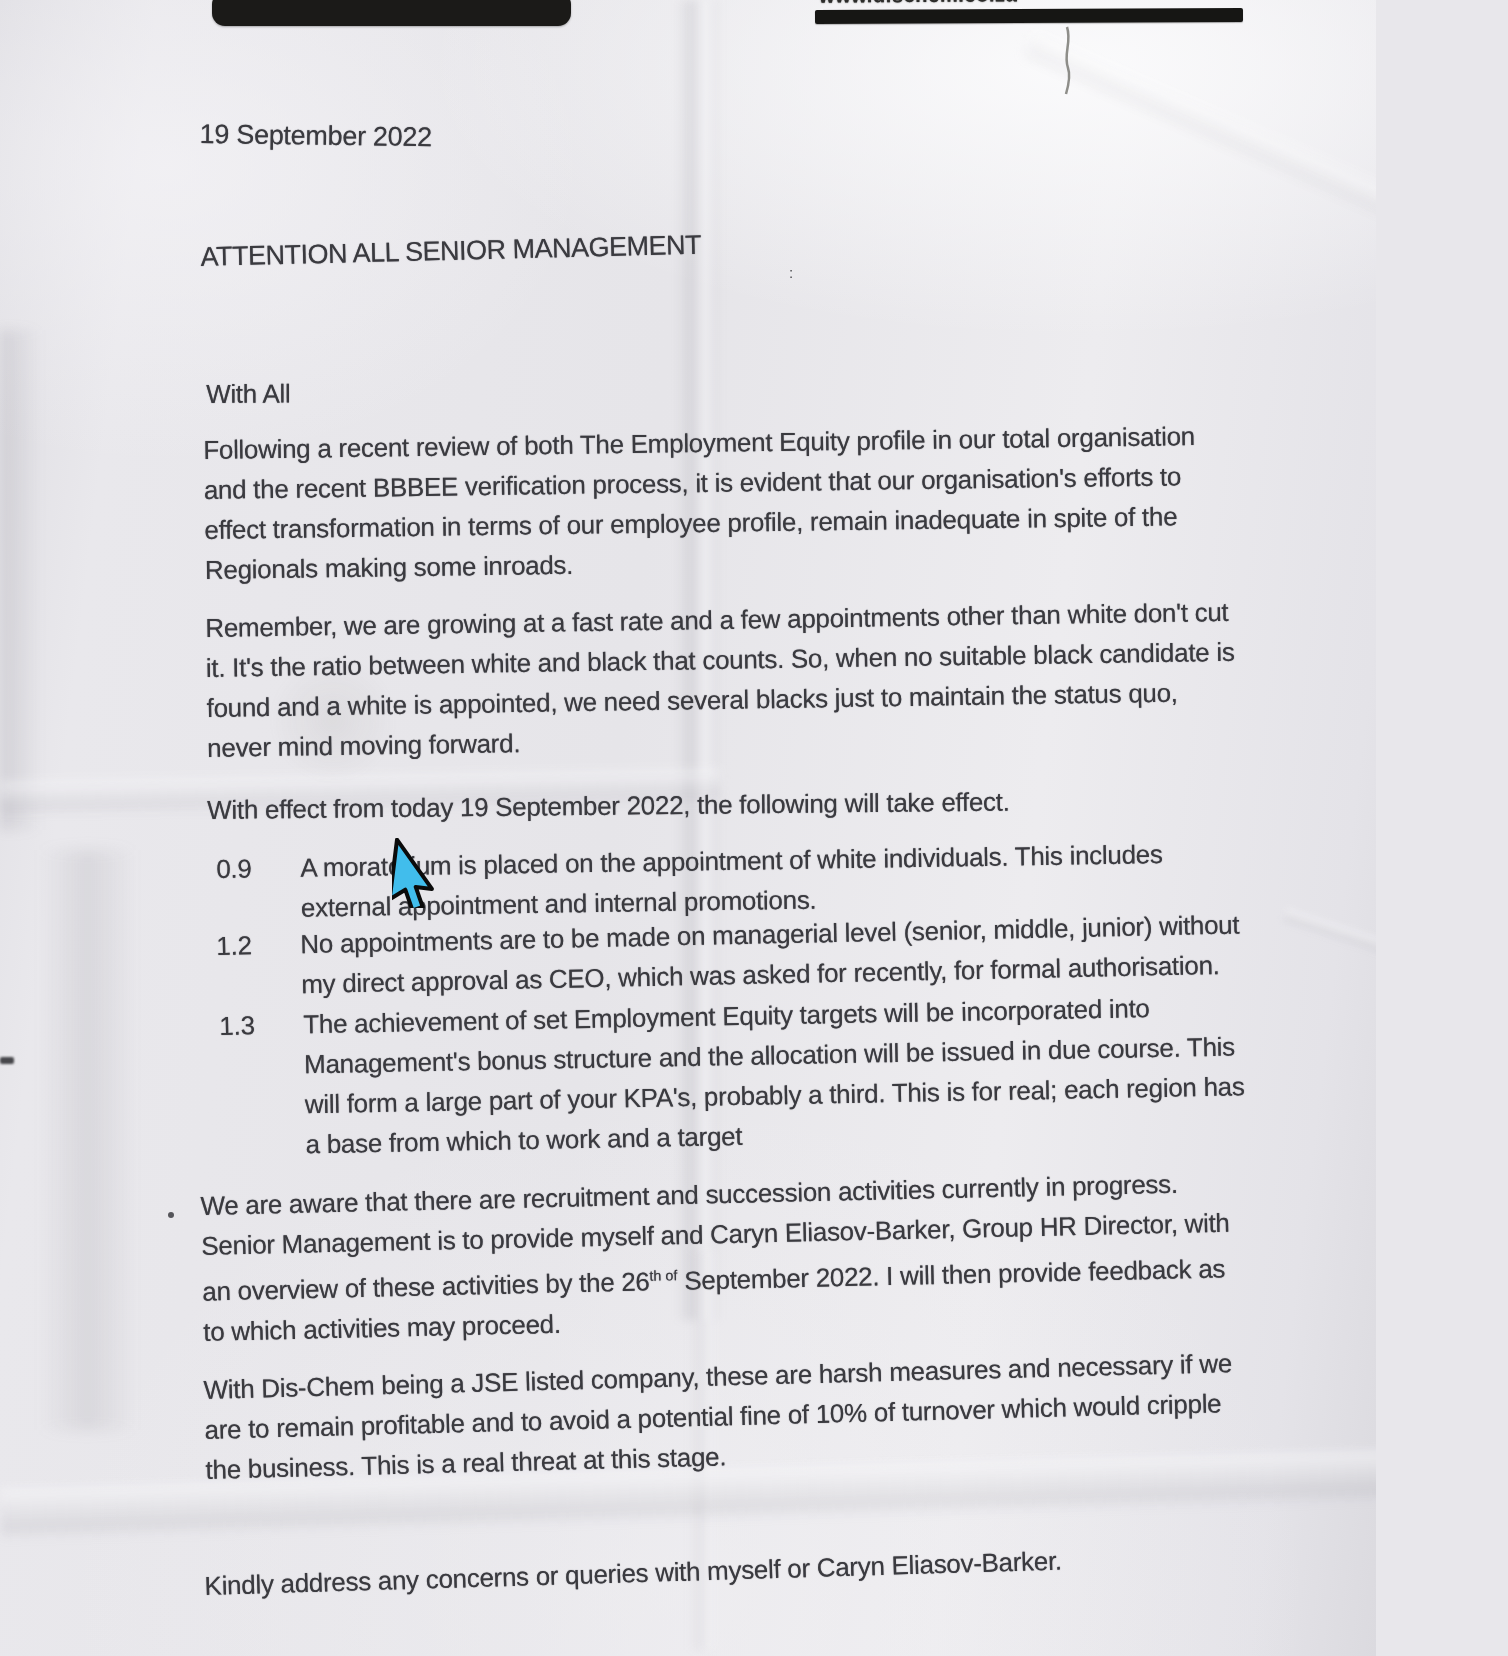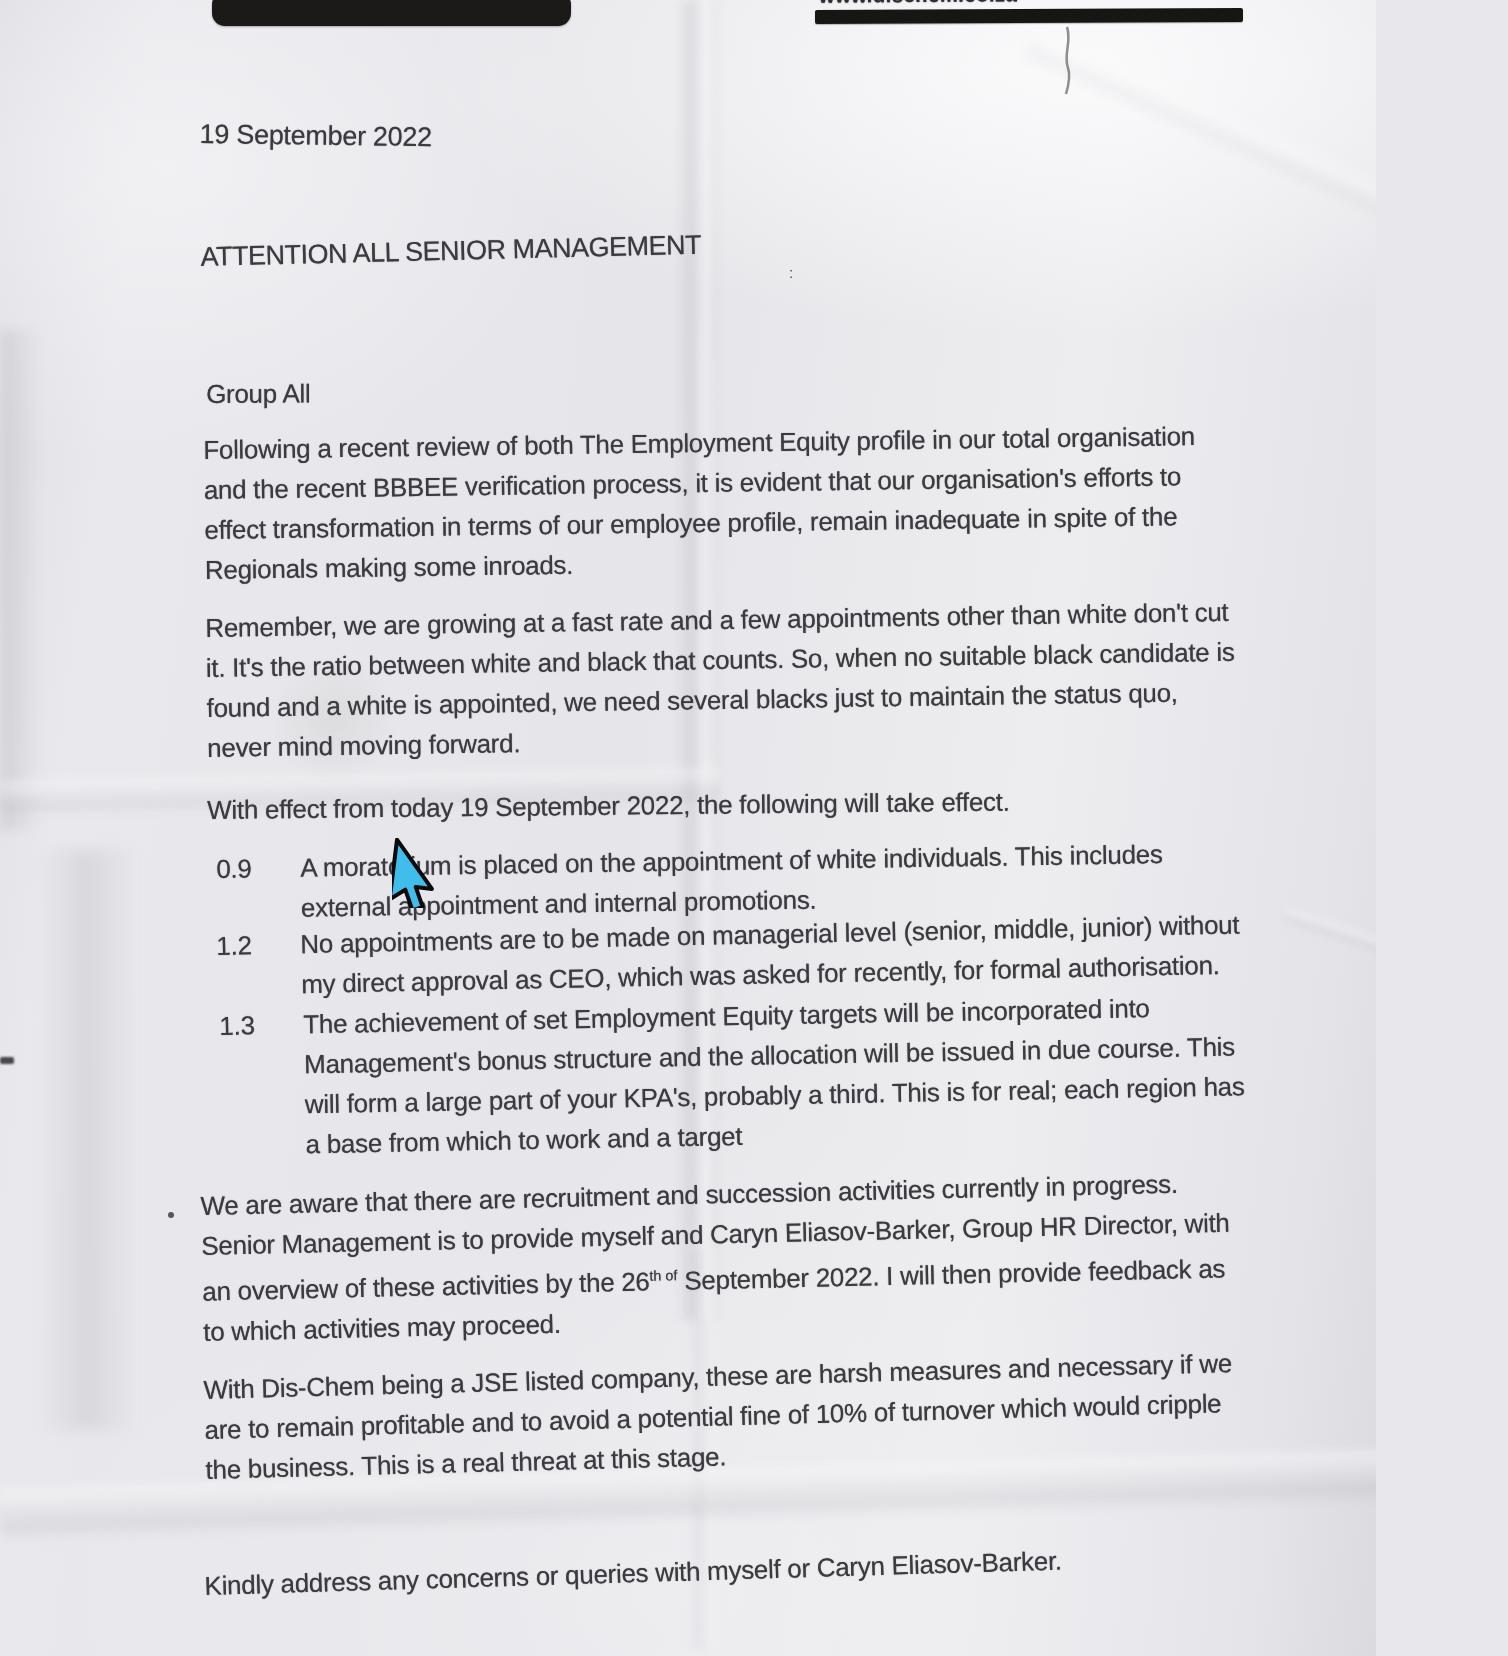--- a/index.html
+++ b/index.html
@@ -114,21 +114,21 @@
   <div class="site-frag">www.dischem.co.za</div>
   <div class="redact-right"></div>
 
   <svg class="squiggle" width="20" height="74" viewBox="0 0 20 74">
     <path d="M7,3 C12,18 3,30 8,44 C11,52 8,63 6,70" stroke="#6a6963" stroke-width="2.5" fill="none" opacity="0.75"></path>
   </svg>
 
   <div class="txt date">19 September 2022</div>
   <div class="txt subject">ATTENTION ALL SENIOR MANAGEMENT</div>
   <div class="subject-mark">:</div>
-  <div class="txt salutation">Group All</div>
+  <div class="txt salutation">With All</div>
 
   <div class="txt para1">
       <div class="line"><span>Following a recent review of both The Employment Equity profile in our total organisation</span></div>
       <div class="line"><span>and the recent BBBEE verification process, it is evident that our organisation's efforts to</span></div>
       <div class="line"><span>effect transformation in terms of our employee profile, remain inadequate in spite of the</span></div>
       <div class="line"><span>Regionals making some inroads.</span></div>
     </div>
   <div class="txt para2">
       <div class="line"><span>Remember, we are growing at a fast rate and a few appointments other than white don't cut</span></div>
       <div class="line"><span>it. It's the ratio between white and black that counts. So, when no suitable black candidate is</span></div>

